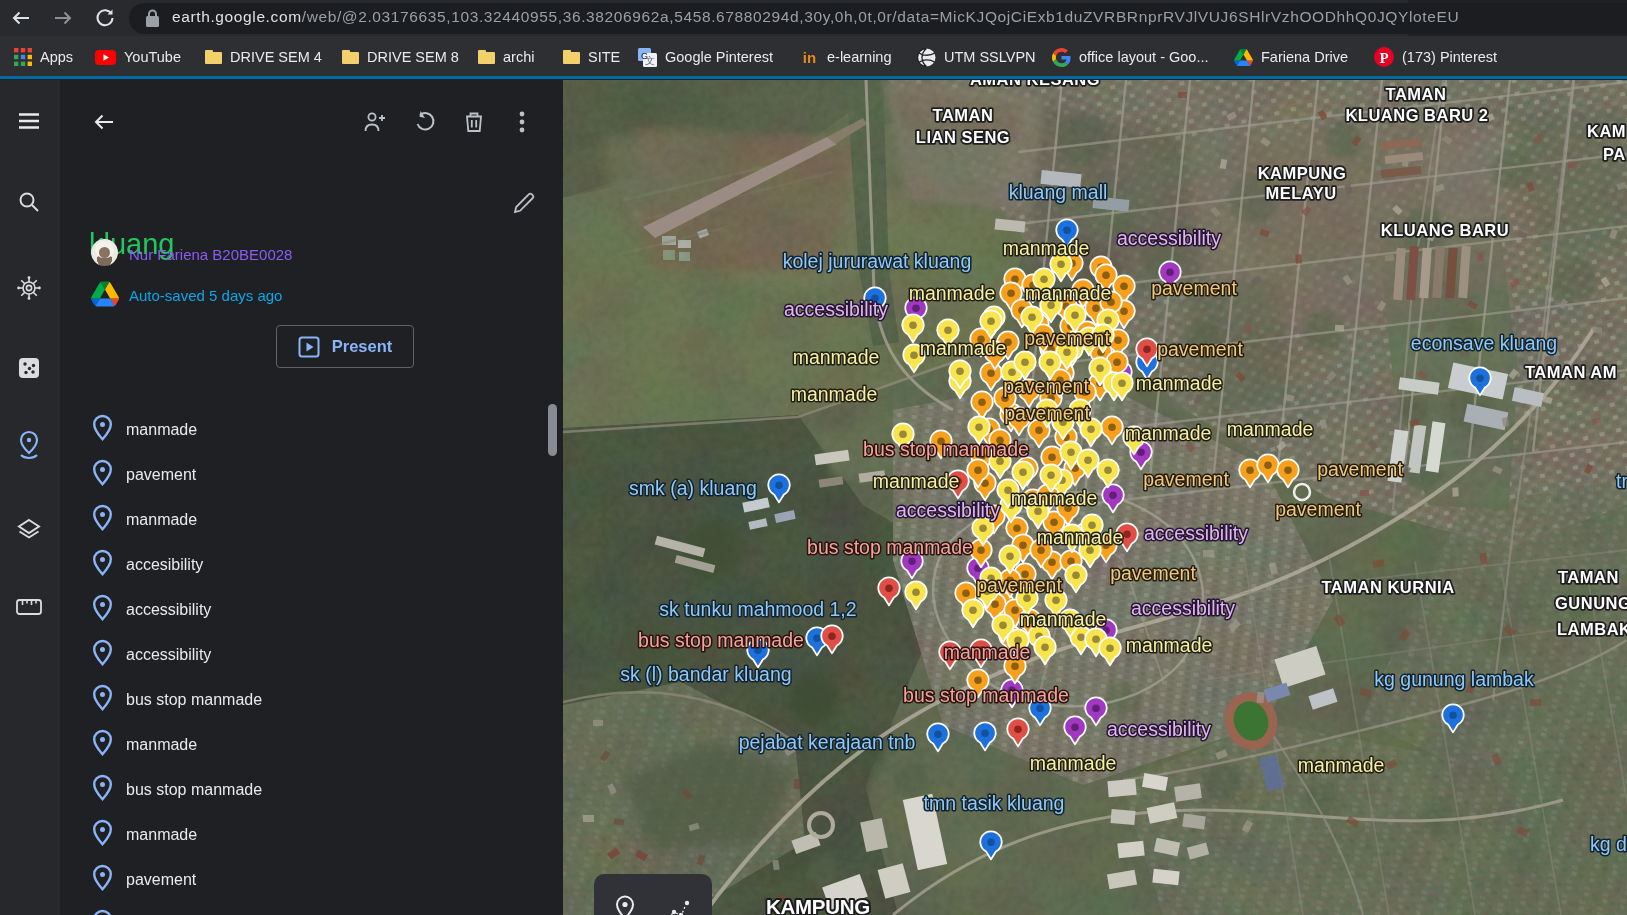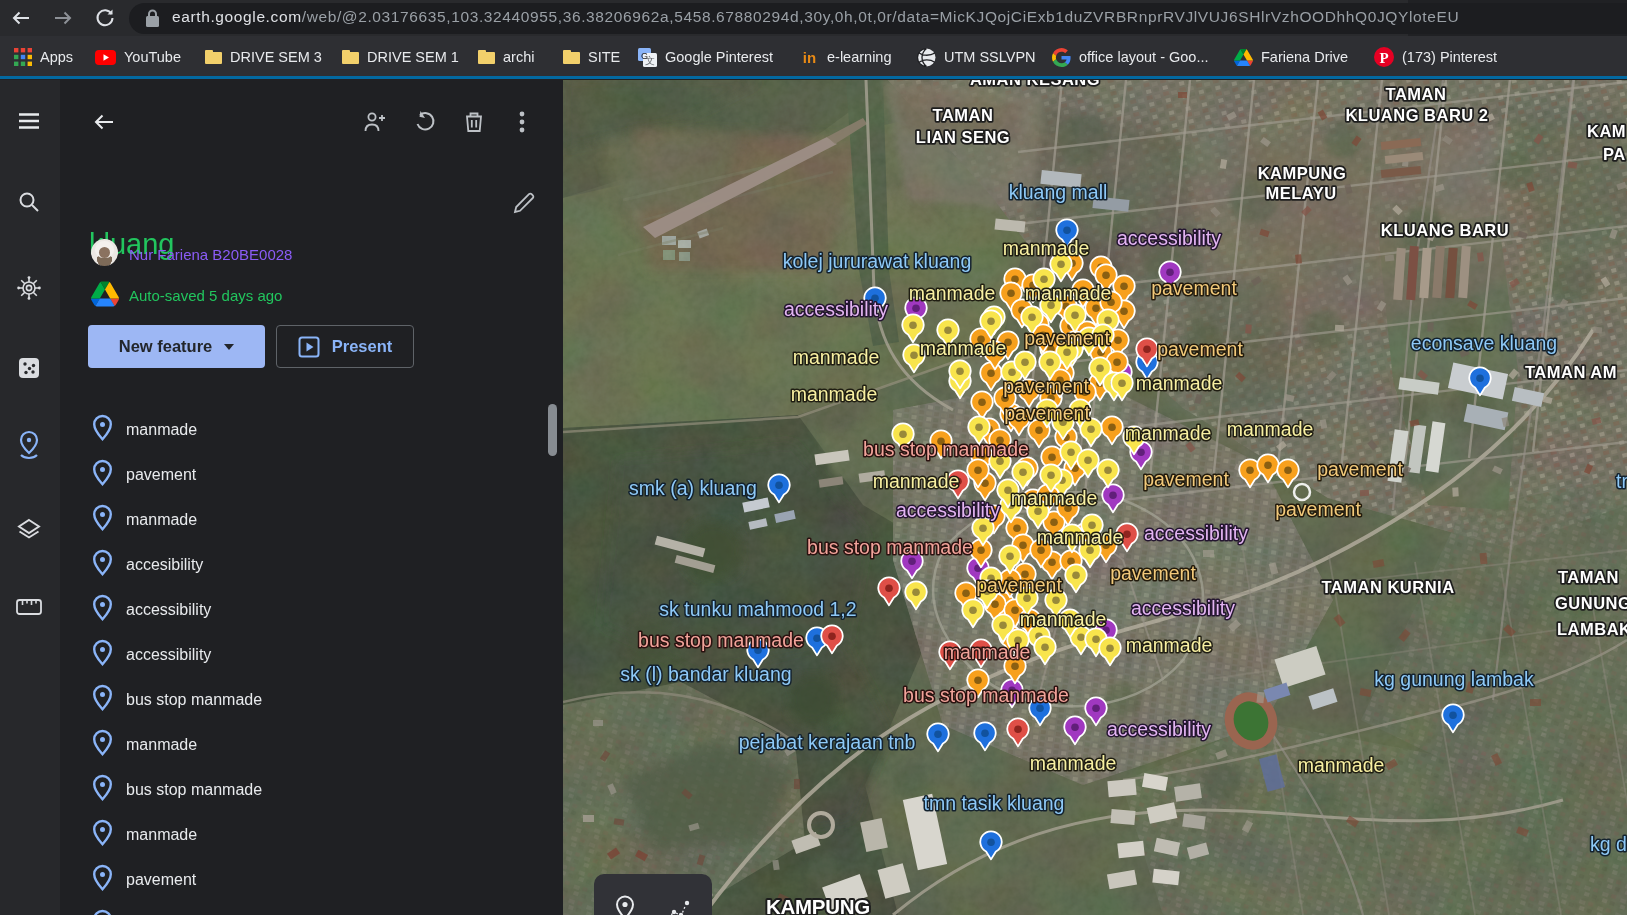--- a/index.html
+++ b/index.html
@@ -16,21 +16,21 @@
   color:#e8eaed; font-size:14.5px; white-space:nowrap; }
 .folder { width:17px; height:14px; position:relative; }
 .folder:before { content:""; position:absolute; left:0; top:0; width:8px; height:4px; background:#f2d06b; border-radius:1px;}
 .folder:after { content:""; position:absolute; left:0; top:2px; width:17px; height:12px; background:#f2d06b; border-radius:1px;}
 #sidebar { position:absolute; left:0; top:80px; width:60px; height:835px; background:#27282b; }
 #panel { position:absolute; left:60px; top:80px; width:503px; height:835px; background:#1f2023; overflow:hidden;}
 #map { position:absolute; left:563px; top:80px; width:1064px; height:835px; background:#55604a; }
 .picon { position:absolute; }
 #ptitle { position:absolute; left:29px; top:108px; font-size:29px; color:#22c55e;margin-top:40px; }
 #powner { position:absolute; left:69px; top:166px; font-size:15px; color:#8b5cf6; }
-#psaved { position:absolute; left:69px; top:207px; font-size:15px; color:#22c55e; }
+#psaved { position:absolute; left:69px; top:207px; font-size:15px; color:#0ea5e9; }
 #avatar { position:absolute; left:31px; top:159px; width:27px; height:27px; border-radius:50%;
   background:radial-gradient(circle at 50% 75%, #7d6a58 30%, #ece8e4 31%); overflow:hidden;}
 #avatar:before{content:"";position:absolute;left:4px;top:2px;width:19px;height:17px;border-radius:50% 50% 46% 46%;background:#f4f1ee;}
 #avatar:after{content:"";position:absolute;left:8px;top:8px;width:11px;height:11px;border-radius:50%;background:#8a7260;}
 #newfeat { position:absolute; left:28px; top:245px; width:177px; height:43px; background:#9db7f4;
   border-radius:4px; color:#23262b; font-size:16.5px; font-weight:bold; display:flex; align-items:center; justify-content:center; gap:12px;}
 #newfeat .caret { width:0; height:0; border-left:5px solid transparent; border-right:5px solid transparent; border-top:6px solid #23262b; }
 #present { position:absolute; left:216px; top:245px; width:138px; height:43px; border:1px solid #5f6368;
   border-radius:4px; color:#8ab4f8; font-size:16.5px; font-weight:bold; display:flex; align-items:center; justify-content:center; gap:12px;}
 .lrow { position:absolute; left:0; width:503px; height:45px; }
@@ -85,25 +85,25 @@
     </div>
     <div class="bm" style="left:95px">
       <svg width="21" height="15" viewBox="0 0 21 15">
         <rect width="21" height="15" rx="4" fill="#f00"></rect>
         <path d="M8.5 4.2 L14 7.5 L8.5 10.8 Z" fill="#fff"></path>
       </svg>
       <span>YouTube</span>
     </div>
     <div class="bm" style="left:205px">
       <div class="folder"></div>
-      <span>DRIVE SEM 3</span>
+      <span>DRIVE SEM 4</span>
     </div>
     <div class="bm" style="left:342px">
       <div class="folder"></div>
-      <span>DRIVE SEM 1</span>
+      <span>DRIVE SEM 8</span>
     </div>
     <div class="bm" style="left:478px">
       <div class="folder"></div>
       <span>archi</span>
     </div>
     <div class="bm" style="left:563px">
       <div class="folder"></div>
       <span>SITE</span>
     </div>
     <div class="bm" style="left:638px">
@@ -230,21 +230,20 @@
   <div id="powner">Nur Fariena B20BE0028</div>
   <svg class="picon" style="left:31px;top:201px" width="28" height="26" viewBox="0 0 87.3 78">
     <path d="m6.6 66.85 3.85 6.65c.8 1.4 1.95 2.5 3.3 3.3l13.75-23.8h-27.5c0 1.55.4 3.1 1.2 4.5z" fill="#0066da"></path>
     <path d="m43.65 25-13.75-23.8c-1.35.8-2.5 1.9-3.3 3.3l-25.4 44a9.06 9.06 0 0 0 -1.2 4.5h27.5z" fill="#00ac47"></path>
     <path d="m73.55 76.8c1.35-.8 2.5-1.9 3.3-3.3l1.6-2.75 7.65-13.25c.8-1.4 1.2-2.95 1.2-4.5h-27.502l5.852 11.5z" fill="#ea4335"></path>
     <path d="m43.65 25 13.75-23.8c-1.35-.8-2.9-1.2-4.5-1.2h-18.5c-1.6 0-3.15.45-4.5 1.2z" fill="#00832d"></path>
     <path d="m59.8 53h-32.3l-13.75 23.8c1.35.8 2.9 1.2 4.5 1.2h50.8c1.6 0 3.15-.45 4.5-1.2z" fill="#2684fc"></path>
     <path d="m73.4 26.5-12.7-22c-.8-1.4-1.95-2.5-3.3-3.3l-13.75 23.8 16.15 28h27.45c0-1.55-.4-3.1-1.2-4.5z" fill="#ffba00"></path>
   </svg>
   <div id="psaved">Auto-saved 5 days ago</div>
-  <div id="newfeat">New feature <span class="caret"></span></div>
   <div id="present">
     <svg width="22" height="22" viewBox="0 0 22 22">
       <rect x="1.5" y="1.5" width="19" height="19" rx="2.5" stroke="#8ab4f8" stroke-width="2" fill="none"></rect>
       <path d="M8.5 6.5 L15.5 11 L8.5 15.5 Z" fill="#8ab4f8"></path>
     </svg>
     Present</div>
   <div id="listwrap">
       <div class="lrow" style="top:328px">
   <svg style="position:absolute;left:31px;top:6px" width="23" height="29" viewBox="0 0 23 29">
     <path d="M11.5 2 a8.3 8.3 0 0 1 8.3 8.3 c0 5.8-8.3 15-8.3 15 s-8.3-9.2-8.3-15 a8.3 8.3 0 0 1 8.3-8.3 Z" stroke="#8ab4f8" stroke-width="2.4" fill="none"></path>

